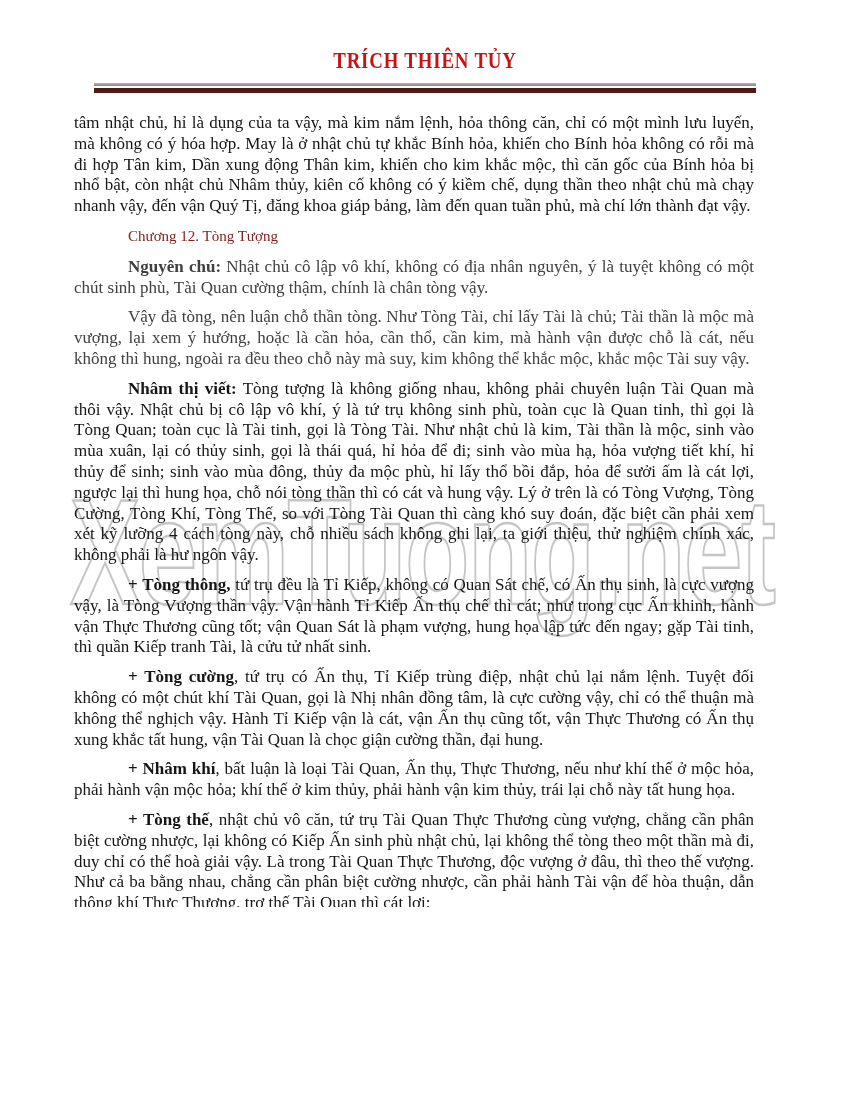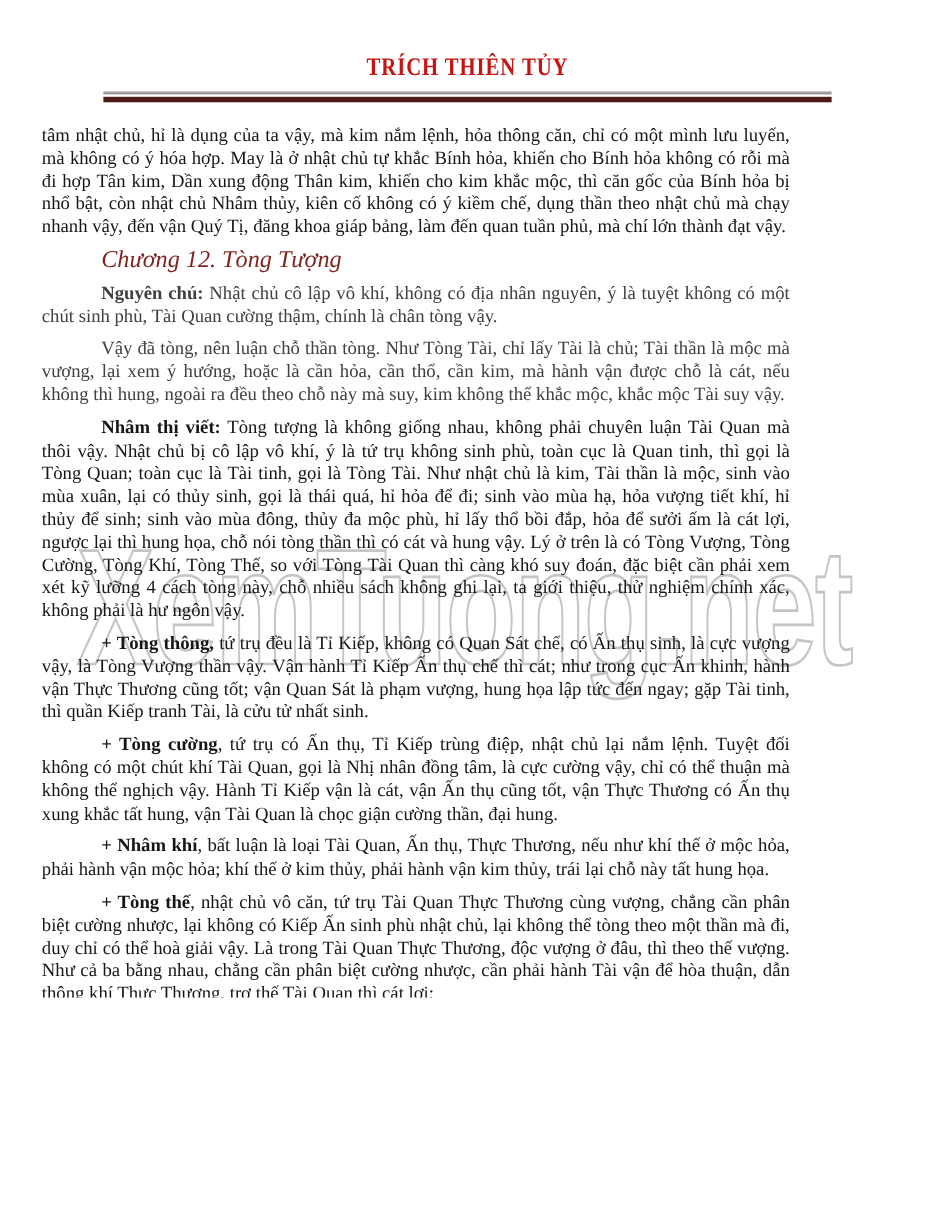--- a/index.html
+++ b/index.html
@@ -14,29 +14,29 @@
     font-size:23px; font-weight:bold; color:#c41414;
     letter-spacing:1px; transform:scaleX(0.82);
   }
   .rule-wrap { margin:9px auto 0; width:662px; }
   .rule-top { height:3px; background:linear-gradient(#bdb5b5,#8d8181); }
   .rule-gap { height:2px; background:#ffffff; }
   .rule-bottom { height:5px; background:#4e1c18; }
   
   .body-text {
     position:relative; z-index:1;
-    margin:20px 38px 0; width:680px;
+    margin:20px 74px 0; width:680px;
     font-size:17px; line-height:20.8px;
     text-align:justify; color:#161616;
   }
   .para { margin:0 0 9px; text-indent:54px; }
   .para.first { text-indent:0; }
   .chapter {
     margin:3px 0 10px; text-indent:54px;
-    font-style:italic; color:#7e2420; font-size:22px;
+    color:#7e2420; font-size:15px;
   }
   .blue { color:#404040; }
   .bold { font-weight:bold; }
   
   .watermark {
     position:absolute; left:70px; top:466px; z-index:0;
     font-family:"Liberation Sans", sans-serif; font-weight:bold;
     font-size:150px; letter-spacing:-2px; white-space:nowrap;
     color:transparent;
     -webkit-text-stroke:2.5px rgba(172,172,172,0.7);

